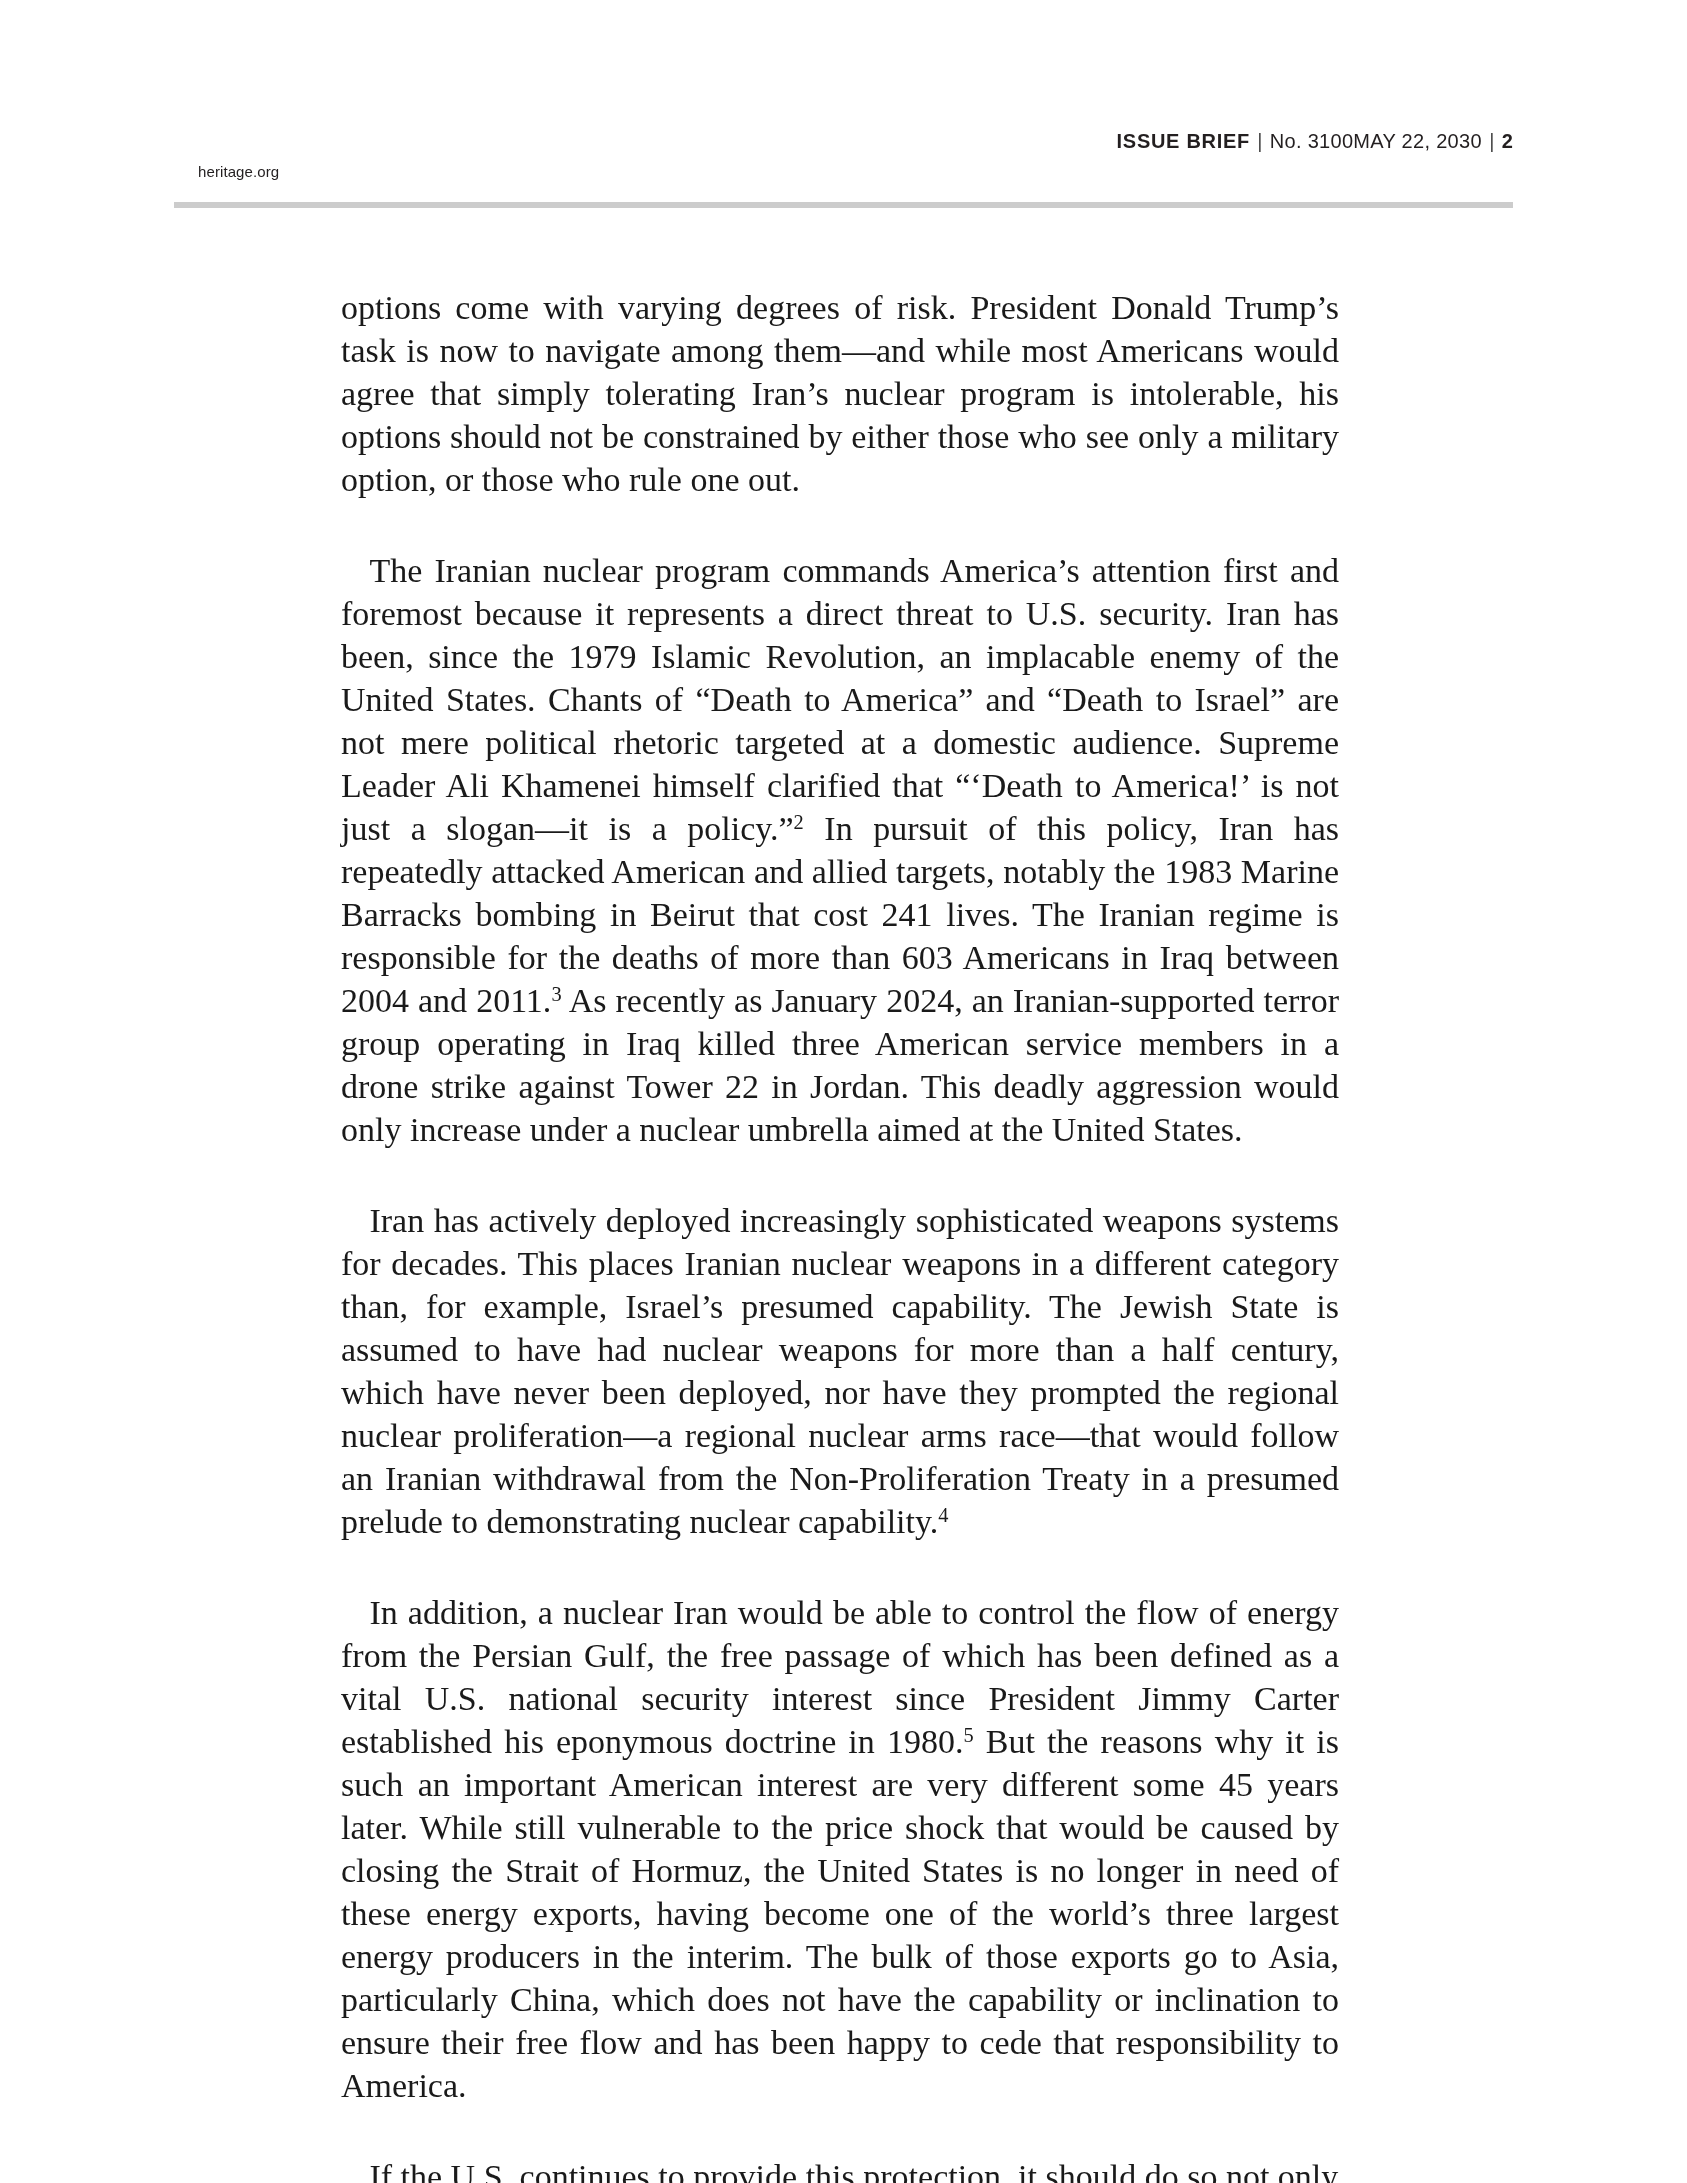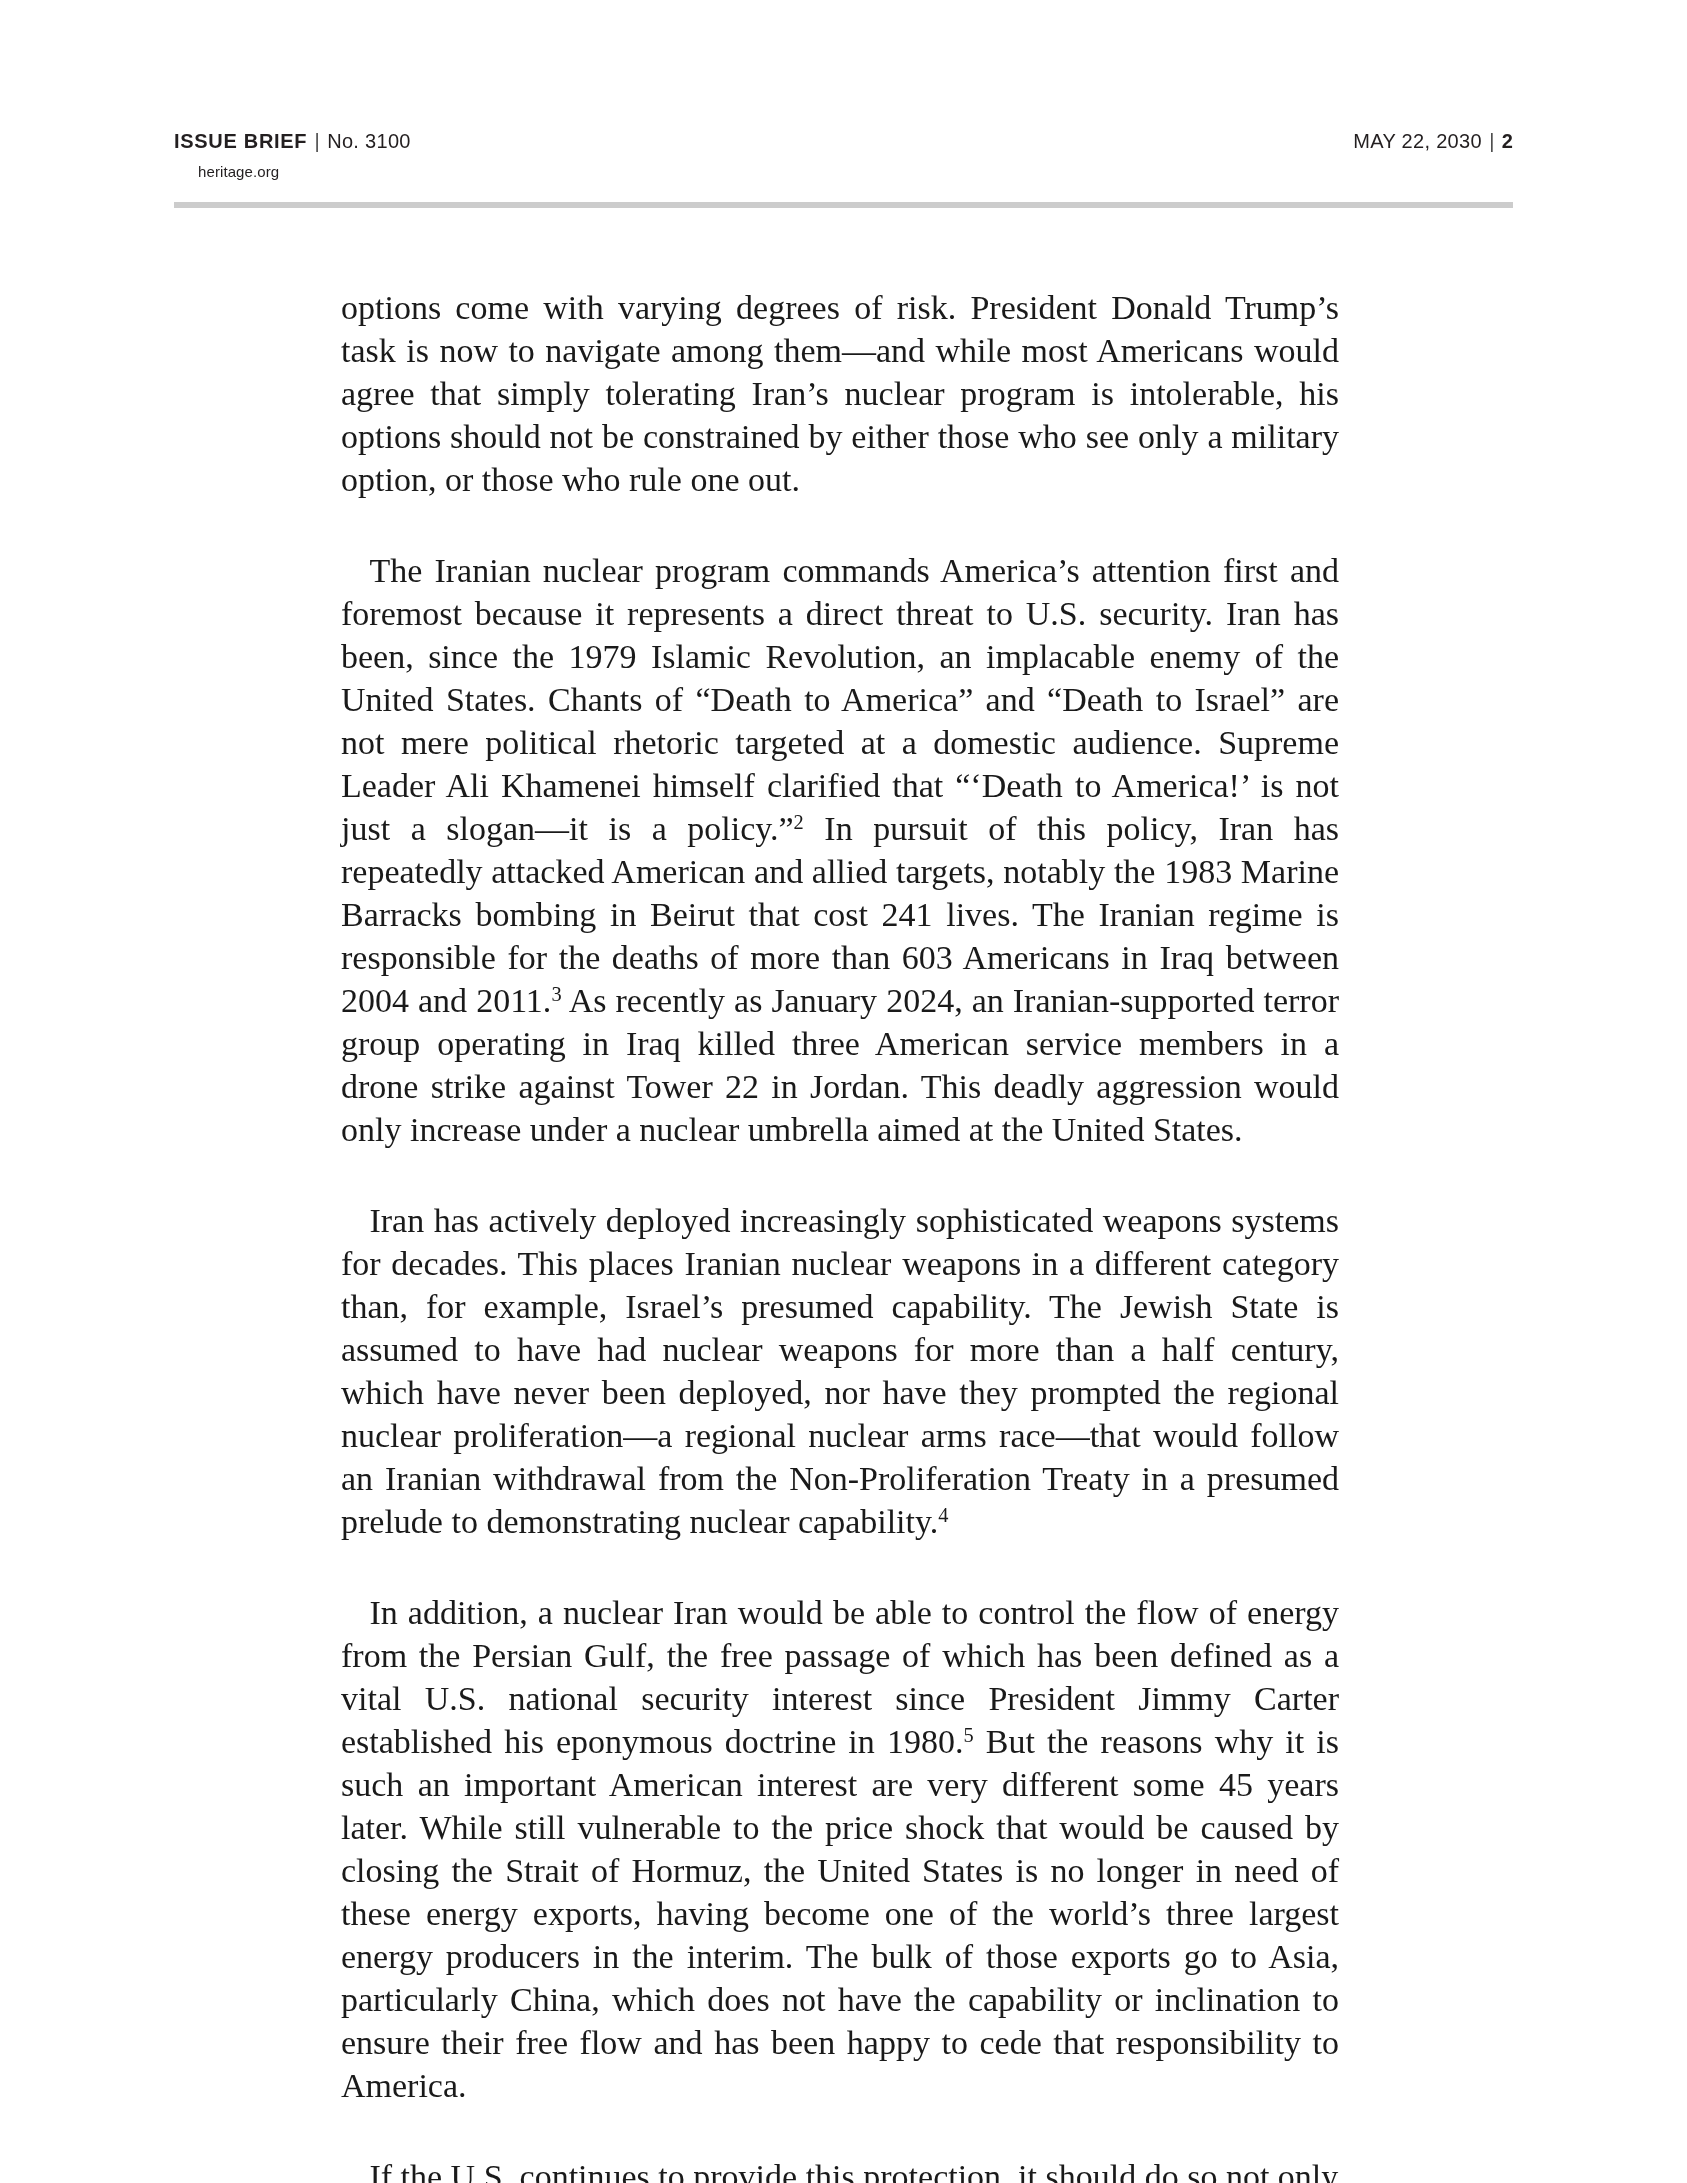--- a/index.html
+++ b/index.html
@@ -24,21 +24,21 @@
     top: 130px;
     width: 1339px;
     height: 73px;
   }
   .header-row {
     position: relative;
     width: 100%;
     height: 32px;
     display: flex;
     align-items: baseline;
-    justify-content: space-between;
+    justify-content: flex-end;
   }
   .header-left,
   .header-right {
     font-family: "Liberation Sans", "DejaVu Sans", sans-serif;
     font-size: 20px;
     letter-spacing: 0.1px;
     color: #231f20;
     white-space: nowrap;
     display: flex;
     align-items: baseline;

